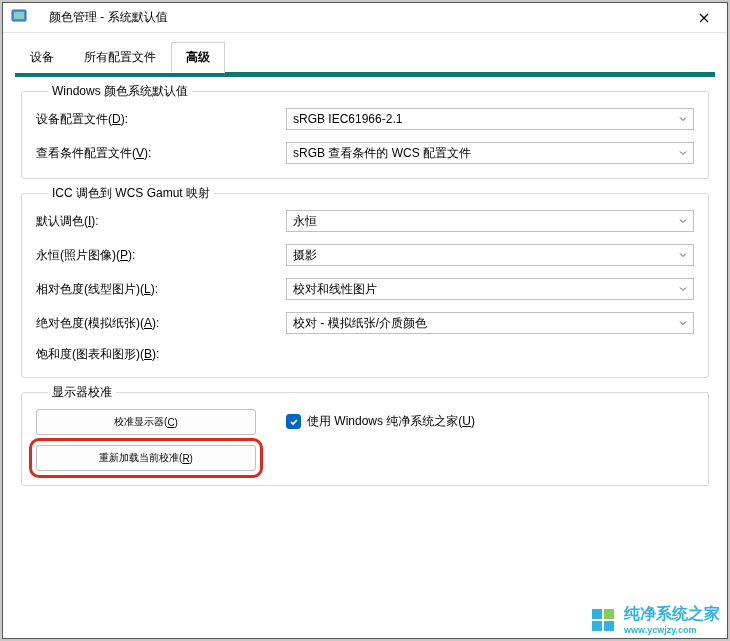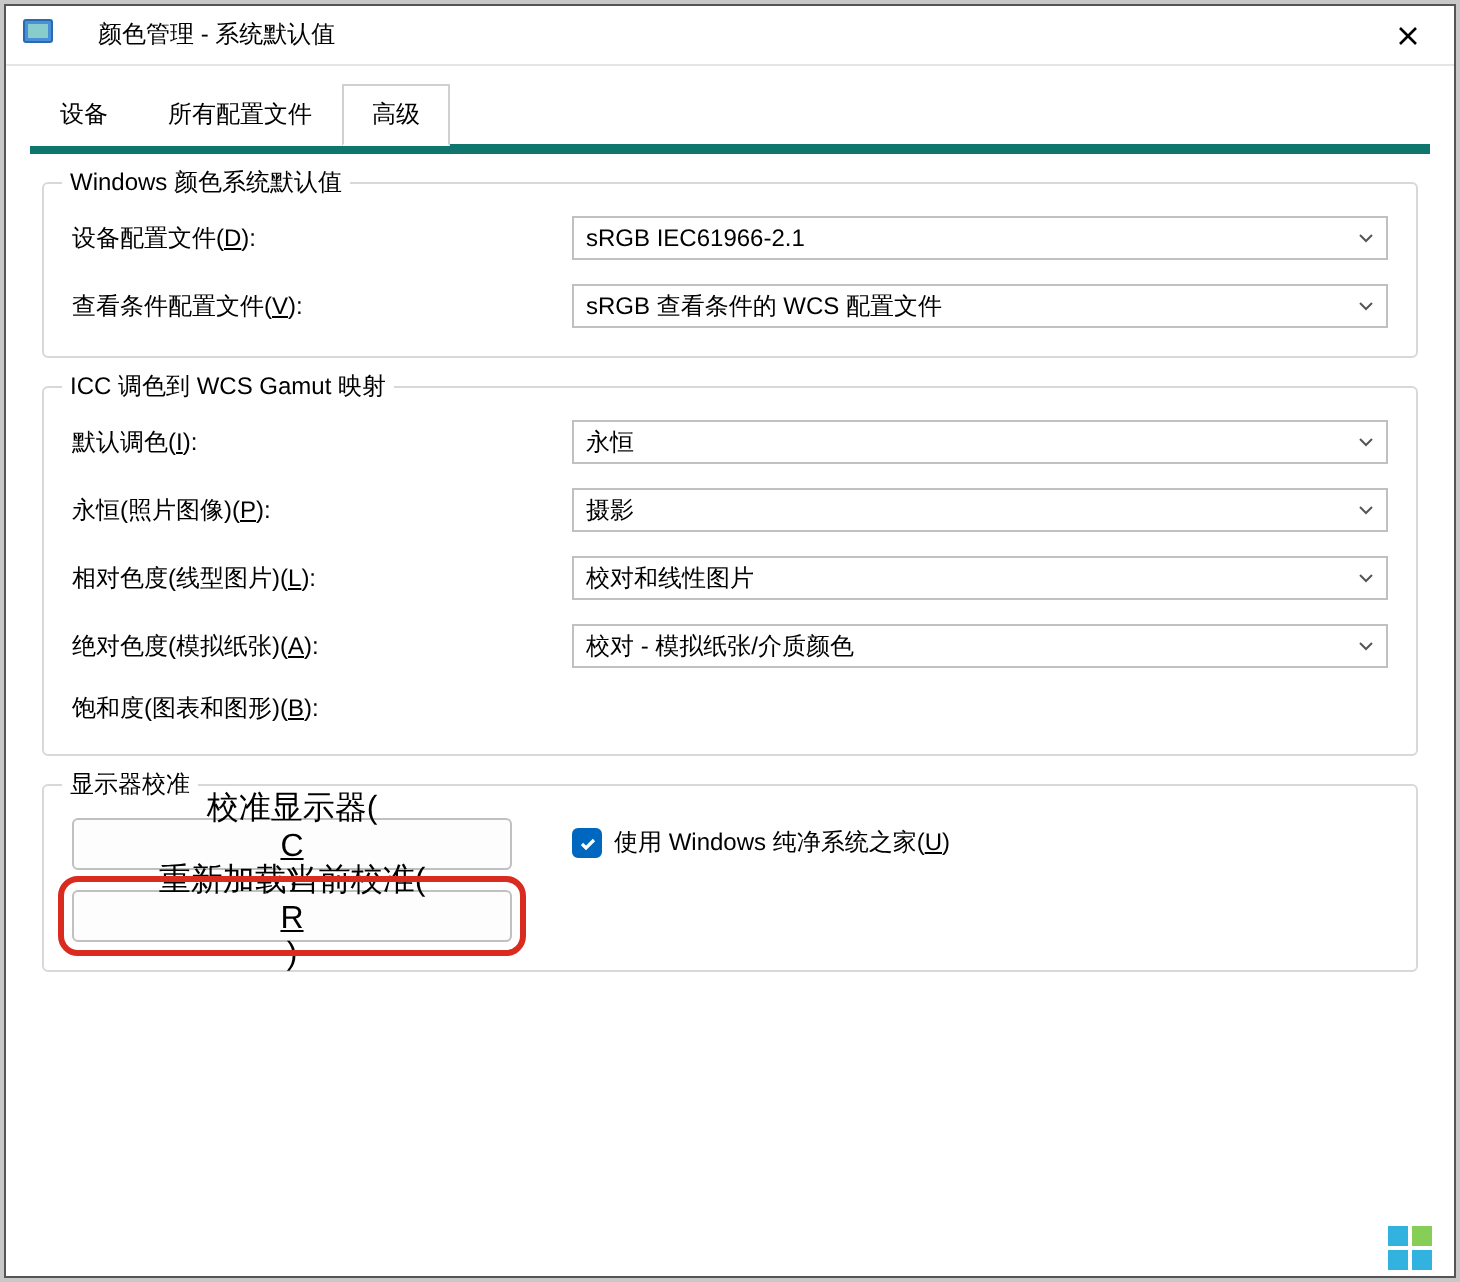--- a/index.html
+++ b/index.html
@@ -48,33 +48,34 @@
       cursor: pointer;
       border: 1px solid transparent;
       border-bottom: none;
       position: relative;
       top: 1px;
       background: #fff;
     }
     .tab.active {
       border: 1px solid #d0d0d0;
       border-bottom: 1px solid #fff;
+      font-weight: bold;
     }
     .tab-panel { padding: 14px 6px 6px; }
     .fieldset {
       border: 1px solid #d8d8d8;
       border-radius: 3px;
       padding: 16px 14px 14px;
       margin-bottom: 14px;
       position: relative;
     }
     .fieldset-legend {
       position: absolute;
       top: -9px;
-      left: 9px;
+      left: 26px;
       background: #fff;
       padding: 0 4px;
       font-size: 12px;
     }
     .row {
       display: flex;
       align-items: center;
       margin-bottom: 12px;
     }
     .row:last-child { margin-bottom: 0; }
@@ -108,23 +109,22 @@
       width: 220px;
     }
     .btn {
       border: 1px solid #c0c0c0;
       background: #fdfdfd;
       height: 26px;
       border-radius: 3px;
       display: flex;
       align-items: center;
       justify-content: center;
-      font-size: 16px;
+      font-size: 10px;
       cursor: pointer;
-      flex-direction: column;
     }
     .btn-highlight {
       outline: 3px solid #d92b1f;
       outline-offset: 4px;
     }
     .checkbox-row {
       display: flex;
       align-items: center;
       gap: 6px;
       margin-top: 4px;
@@ -277,13 +277,17 @@
   </div>
 </div>
 
 <div class="watermark">
   <div class="wm-logo">
     <div class="wm-sq" style="background:#1caadb"></div>
     <div class="wm-sq" style="background:#7ac943"></div>
     <div class="wm-sq" style="background:#1caadb"></div>
     <div class="wm-sq" style="background:#1caadb"></div>
   </div>
+  <div>
+    <div>纯净系统之家</div>
+    <div style="font-size:9px;color:#1caadb">www.ycwjzy.com</div>
+  </div>
 </div>
 
 </body></html>

